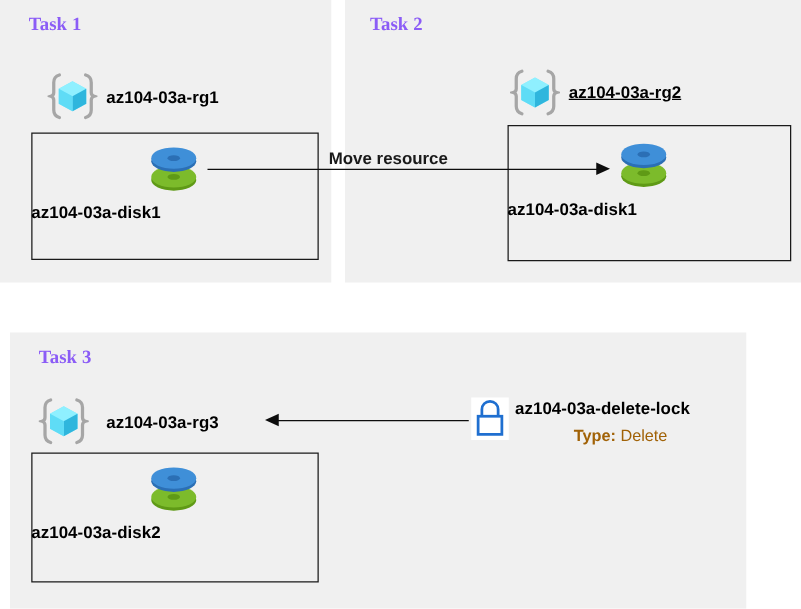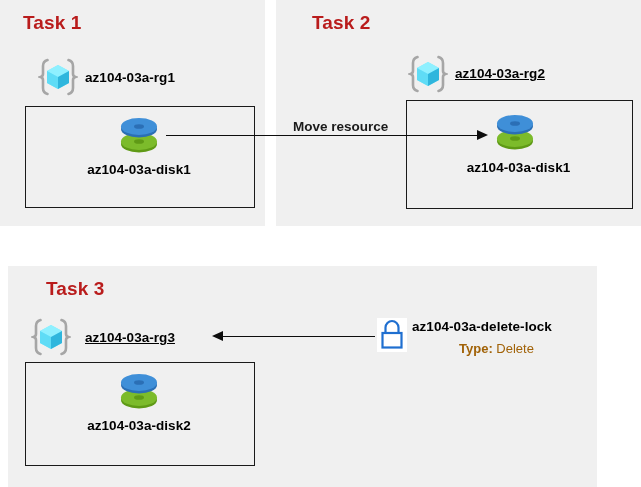--- a/index.html
+++ b/index.html
@@ -5,43 +5,43 @@
   html,body{margin:0;padding:0;background:#ffffff;}
   body{width:641px;height:487px;position:relative;overflow:hidden;
        font-family:"Liberation Sans","DejaVu Sans",sans-serif;
        -webkit-font-smoothing:antialiased;}
 
   .panel{position:absolute;background:#f0f0f0;}
   #panel-task1{left:0px;top:0px;width:265px;height:226px;}
   #panel-task2{left:276px;top:0px;width:365px;height:226px;}
   #panel-task3{left:8px;top:266px;width:589px;height:221px;}
 
-  .task-label{position:absolute;color:#b91c1c;font-weight:bold;
-              font-size:19px;letter-spacing:0.1px;white-space:nowrap;}
+  .task-label{position:absolute;color:#8b5cf6;font-weight:bold;
+              font-size:15px;letter-spacing:0.1px;white-space:nowrap;font-family:Liberation Serif, serif;}
 
   .inner-box{position:absolute;border:1.4px solid #1a1a1a;background:transparent;}
   #box-disk1{left:25px;top:106px;width:228px;height:100px;}
   #box-disk1b{left:406px;top:100px;width:225px;height:107px;}
   #box-disk2{left:25px;top:362px;width:228px;height:102px;}
 
   
   .rg-icon{position:absolute;width:40px;height:40px;}
   .rg-icon svg{display:block;width:40px;height:40px;}
 
   
   .disk-icon{position:absolute;width:46px;height:44px;}
   .disk-icon svg{display:block;width:46px;height:44px;}
 
   
   .lock-icon{position:absolute;width:30px;height:34px;background:#ffffff;}
   .lock-icon svg{display:block;width:30px;height:34px;}
 
   .node-label{position:absolute;font-weight:bold;font-size:13.5px;
               color:#000000;white-space:nowrap;letter-spacing:0.05px;}
-  .node-label.centered{text-align:center;}
+  .node-label.centered{}
 
   .sub-label{position:absolute;font-size:13px;color:#a16207;white-space:nowrap;margin-left:47px;}
   .sub-label b{font-weight:bold;}
 
   .edge-label{position:absolute;font-weight:bold;font-size:13.5px;
               color:#1a1a1a;white-space:nowrap;}
 
   
   .hline{position:absolute;height:0;border-top:1.4px solid #0d0d0d;}
   .arrow{position:absolute;width:0;height:0;}
@@ -78,21 +78,21 @@
     <ellipse cx="23" cy="28.5" rx="5" ry="2.3" fill="#5f9a16"></ellipse>
     <ellipse cx="23" cy="16" rx="18" ry="8.5" fill="#2b6fb5"></ellipse>
     <ellipse cx="23" cy="13.5" rx="18" ry="8.5" fill="#3f8fd8"></ellipse>
     <ellipse cx="23" cy="13.5" rx="5" ry="2.3" fill="#2b6fb5"></ellipse>
   </svg>
 </div>
 <div class="node-label centered" style="left:25px;top:162px;width:228px;">az104-03a-disk1</div>
 
 <div class="panel" id="panel-task2"></div>
 
-<div class="task-label" style="left:296px;top:12px;margin-left:16px;">Task 2</div>
+<div class="task-label" style="left:296px;top:12px;">Task 2</div>
 
 <div class="rg-icon" style="left:408px;top:54px;">
   <svg viewBox="0 0 40 40" xmlns="http://www.w3.org/2000/svg">
     <path d="M9.5 3 C6 4 5 6 5 9 L5 17 C5 19 4 19.6 2.6 20 C4 20.4 5 21 5 23 L5 31 C5 34 6 36 9.5 37" fill="none" stroke="#a6a6a6" stroke-width="2.6" stroke-linecap="round"></path>
     <path d="M30.5 3 C34 4 35 6 35 9 L35 17 C35 19 36 19.6 37.4 20 C36 20.4 35 21 35 23 L35 31 C35 34 34 36 30.5 37" fill="none" stroke="#a6a6a6" stroke-width="2.6" stroke-linecap="round"></path>
     <polygon points="20,8 31,14 31,26 20,32 9,26 9,14" fill="#7fe9ff"></polygon>
     <polygon points="20,8 31,14 20,20 9,14" fill="#8ff0ff"></polygon>
     <polygon points="20,20 31,14 31,26 20,32" fill="#2fb6dd"></polygon>
     <polygon points="20,20 9,14 9,26 20,32" fill="#5fdcf6"></polygon>
   </svg>
@@ -106,39 +106,39 @@
     <ellipse cx="23" cy="31" rx="18" ry="8.5" fill="#5f9a16"></ellipse>
     <ellipse cx="23" cy="28.5" rx="18" ry="8.5" fill="#7cbb2b"></ellipse>
     <ellipse cx="23" cy="28.5" rx="5" ry="2.3" fill="#5f9a16"></ellipse>
     <ellipse cx="23" cy="16" rx="18" ry="8.5" fill="#2b6fb5"></ellipse>
     <ellipse cx="23" cy="13.5" rx="18" ry="8.5" fill="#3f8fd8"></ellipse>
     <ellipse cx="23" cy="13.5" rx="5" ry="2.3" fill="#2b6fb5"></ellipse>
   </svg>
 </div>
 <div class="node-label centered" style="left:406px;top:160px;width:225px;">az104-03a-disk1</div>
 
-<div class="edge-label" style="left:293px;top:119px;">Move resource</div>
+<div class="edge-label" style="left:263px;top:119px;">Move resource</div>
 <div class="hline" style="left:166px;top:135px;width:313px;"></div>
 <div class="arrow arrow-right" style="left:477px;top:130px;"></div>
 
 <div class="panel" id="panel-task3"></div>
 
-<div class="task-label" style="left:46px;top:278px;">Task 3</div>
+<div class="task-label" style="left:31px;top:278px;">Task 3</div>
 
 <div class="rg-icon" style="left:31px;top:317px;">
   <svg viewBox="0 0 40 40" xmlns="http://www.w3.org/2000/svg">
     <path d="M9.5 3 C6 4 5 6 5 9 L5 17 C5 19 4 19.6 2.6 20 C4 20.4 5 21 5 23 L5 31 C5 34 6 36 9.5 37" fill="none" stroke="#a6a6a6" stroke-width="2.6" stroke-linecap="round"></path>
     <path d="M30.5 3 C34 4 35 6 35 9 L35 17 C35 19 36 19.6 37.4 20 C36 20.4 35 21 35 23 L35 31 C35 34 34 36 30.5 37" fill="none" stroke="#a6a6a6" stroke-width="2.6" stroke-linecap="round"></path>
     <polygon points="20,8 31,14 31,26 20,32 9,26 9,14" fill="#7fe9ff"></polygon>
     <polygon points="20,8 31,14 20,20 9,14" fill="#8ff0ff"></polygon>
     <polygon points="20,20 31,14 31,26 20,32" fill="#2fb6dd"></polygon>
     <polygon points="20,20 9,14 9,26 20,32" fill="#5fdcf6"></polygon>
   </svg>
 </div>
-<div class="node-label" style="left:85px;top:330px;text-decoration:underline;">az104-03a-rg3</div>
+<div class="node-label" style="left:85px;top:330px;">az104-03a-rg3</div>
 
 <div class="inner-box" id="box-disk2"></div>
 
 <div class="disk-icon" style="left:116px;top:369px;">
   <svg viewBox="0 0 46 44" xmlns="http://www.w3.org/2000/svg">
     <ellipse cx="23" cy="31" rx="18" ry="8.5" fill="#5f9a16"></ellipse>
     <ellipse cx="23" cy="28.5" rx="18" ry="8.5" fill="#7cbb2b"></ellipse>
     <ellipse cx="23" cy="28.5" rx="5" ry="2.3" fill="#5f9a16"></ellipse>
     <ellipse cx="23" cy="16" rx="18" ry="8.5" fill="#2b6fb5"></ellipse>
     <ellipse cx="23" cy="13.5" rx="18" ry="8.5" fill="#3f8fd8"></ellipse>

